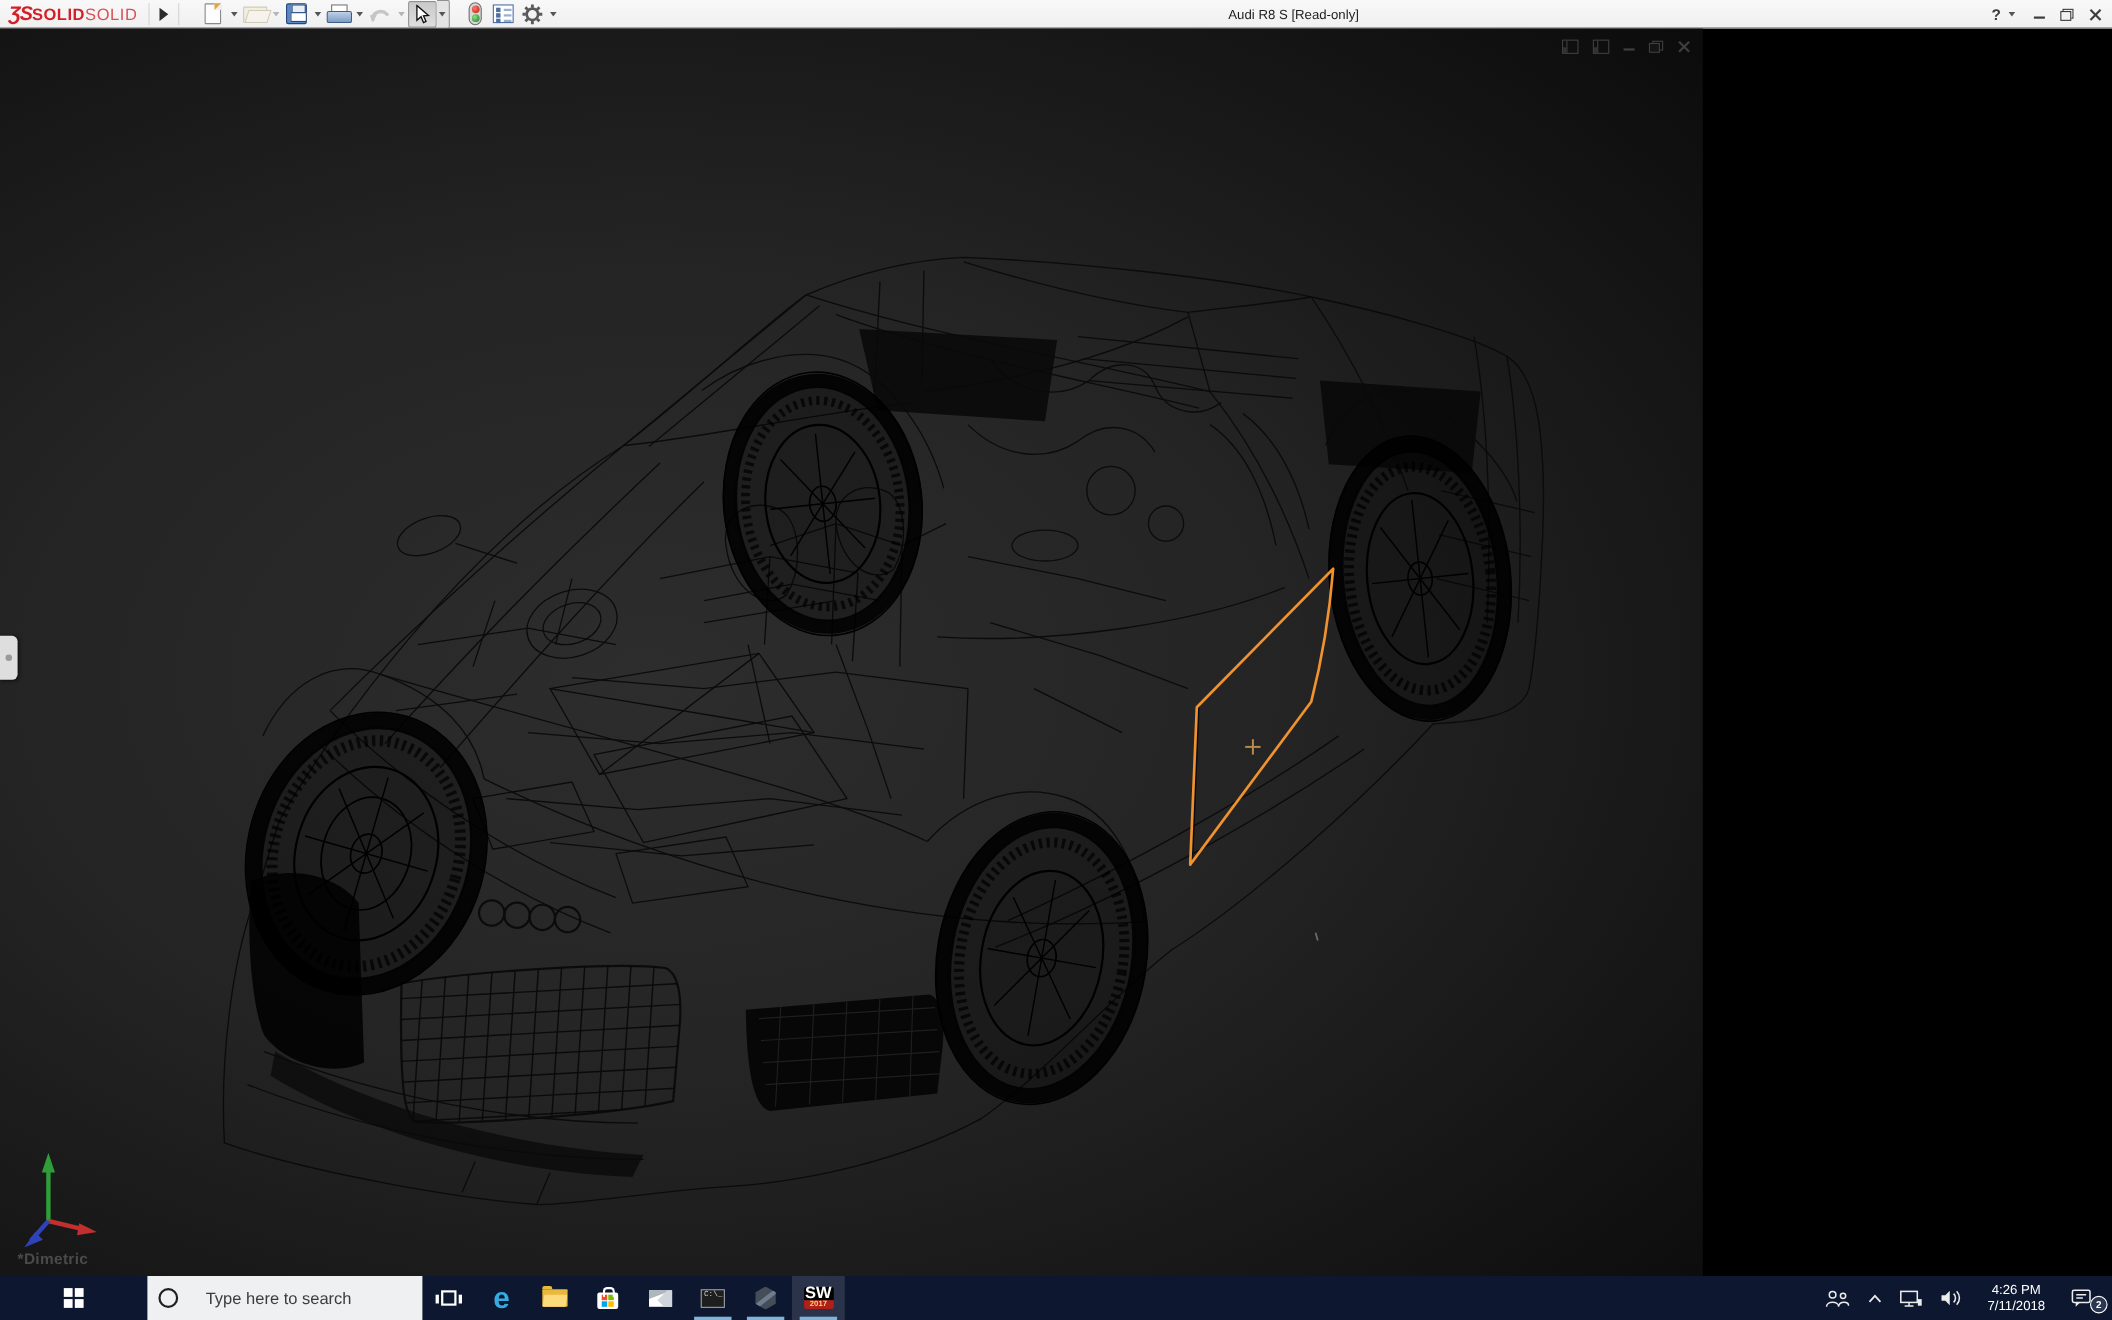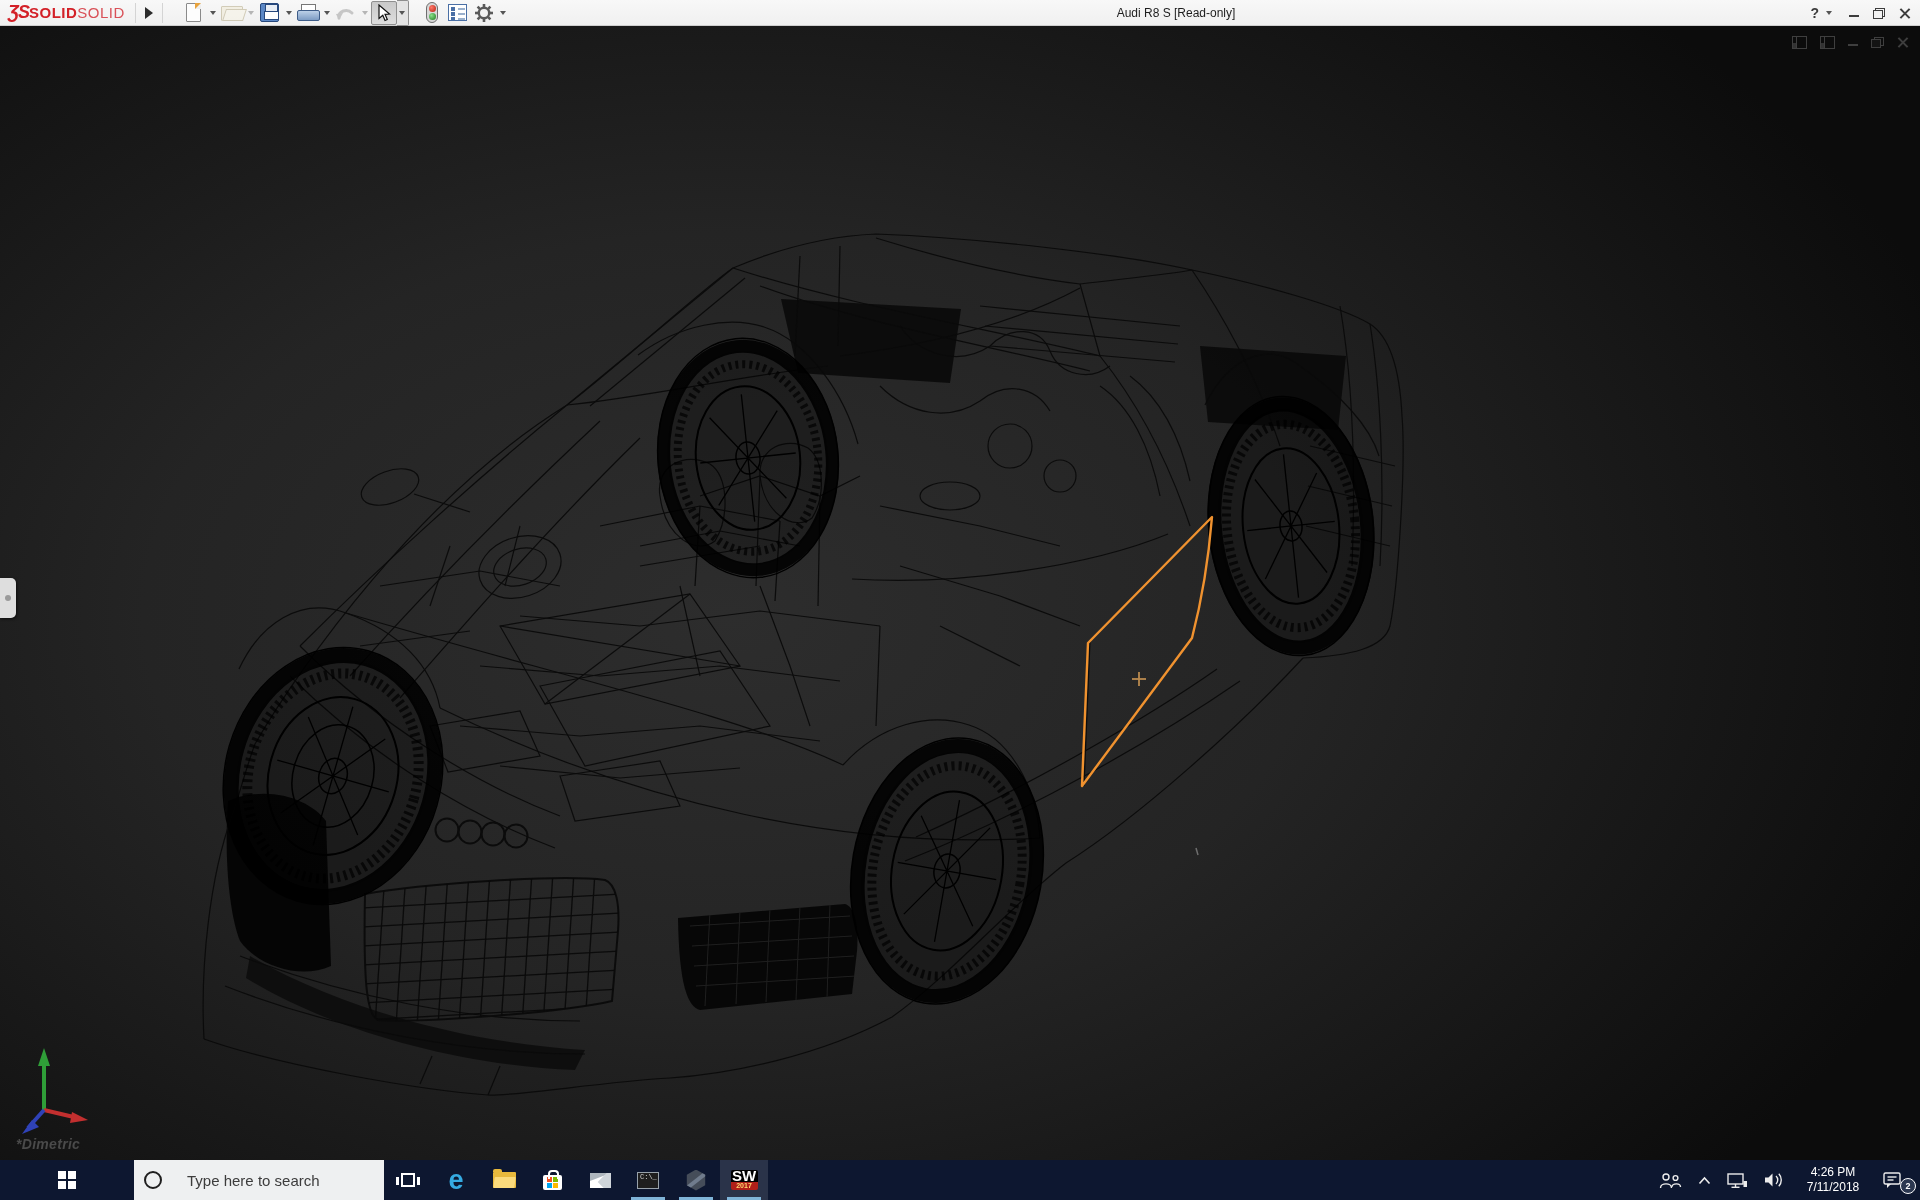--- a/index.html
+++ b/index.html
@@ -54,22 +54,22 @@
   .ic-print::after { content:""; position:absolute; left:0; top:6px; width:21px; height:9px; background:linear-gradient(#bcd0e8,#7d9cc4); border:1px solid #3d5c88; border-radius:2px; }
   .ic-undo { width:22px; height:16px; }
   .ic-stoplight { width:12px; height:21px; background:#d8d8d8; border:1px solid #6e6e6e; border-radius:6px; position:relative; }
   .ic-stoplight::before { content:""; position:absolute; left:2px; top:2px; width:7px; height:7px; border-radius:50%; background:radial-gradient(circle at 35% 35%, #ff7a6a, #b41d10); }
   .ic-stoplight::after { content:""; position:absolute; left:2px; bottom:2px; width:7px; height:7px; border-radius:50%; background:radial-gradient(circle at 35% 35%, #8be08b, #1d7a1d); }
   .ic-props { width:19px; height:17px; border:1px solid #4a6fa5; background:#fff; position:relative; }
   .ic-props::before { content:""; position:absolute; left:2px; top:2px; width:4px; height:4px; background:#4a6fa5; box-shadow:0 5px 0 #4a6fa5, 0 10px 0 #4a6fa5; }
   .ic-props::after { content:""; position:absolute; left:9px; top:3px; width:7px; height:2px; background:#9ab0cc; box-shadow:0 5px 0 #9ab0cc, 0 10px 0 #9ab0cc; }
 
   
-  #viewport { position:absolute; top:26px; left:0; width:1920px; height:1134px;
-    background:radial-gradient(ellipse 1300px 850px at 38% 52%, #2d2d2d 0%, #242424 45%, #171717 75%, #0c0c0c 100%);font-style:italic; }
+  #viewport { position:absolute; top:26px; left:0; width:1548px; height:1134px;
+    background:radial-gradient(ellipse 1300px 850px at 38% 52%, #2d2d2d 0%, #242424 45%, #171717 75%, #0c0c0c 100%); }
   #scene { position:absolute; inset:0; }
   .vp-controls { position:absolute; top:10px; right:12px; display:flex; align-items:center; gap:13px; opacity:0.85; }
   .panel-ic { width:15px; height:13px; border:1px solid #484848; position:relative; }
   .panel-ic::before { content:""; position:absolute; left:3px; top:0; width:1px; height:11px; background:#484848; }
   .panel-ic::after { content:""; position:absolute; left:0; bottom:0; width:3px; height:5px; background:#3a3a3a; }
   .vmin { width:10px; height:10px; position:relative; }
   .vmin::after { content:""; position:absolute; left:0; bottom:2px; width:10px; height:2px; background:#484848; }
   .vrestore { width:13px; height:11px; position:relative; }
   .vrestore::before { content:""; position:absolute; right:0; top:0; width:8px; height:7px; border:1px solid #484848; }
   .vrestore::after { content:""; position:absolute; left:0; bottom:0; width:8px; height:7px; border:1px solid #484848; background:#161616; }

